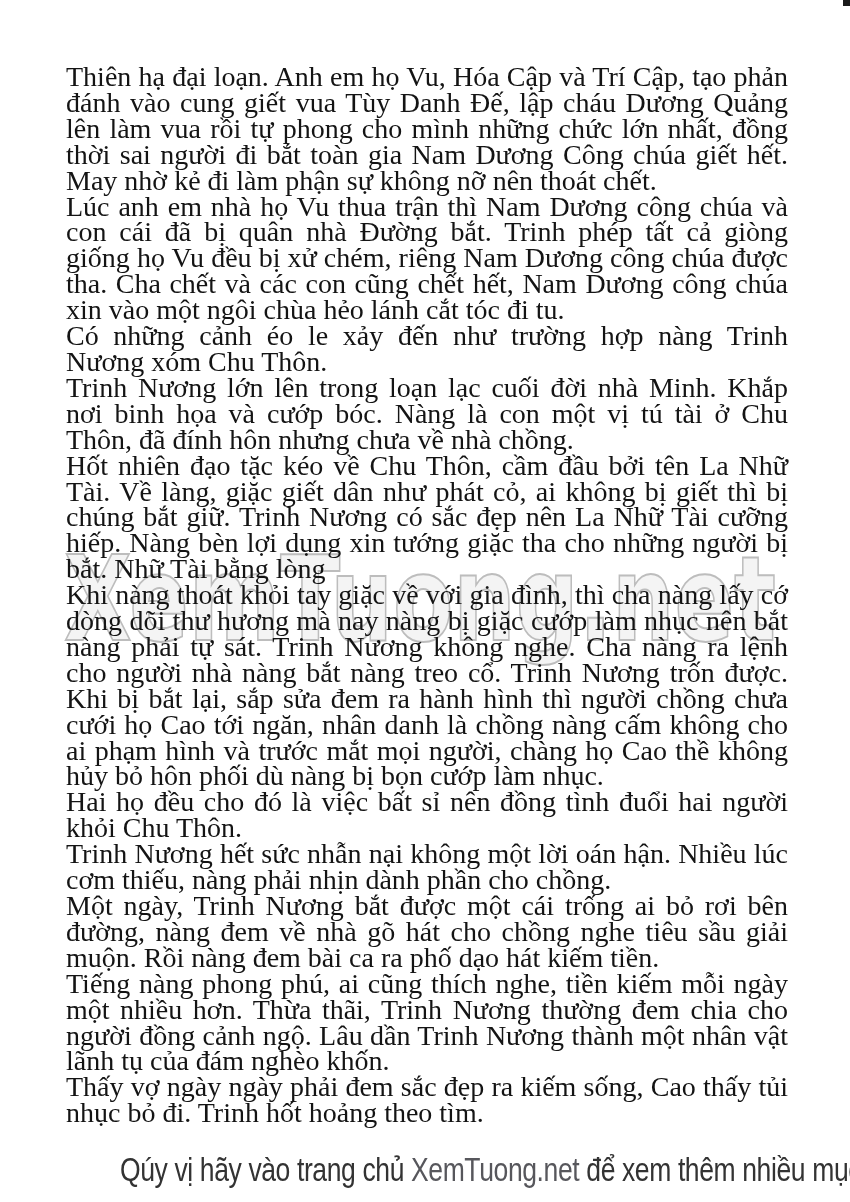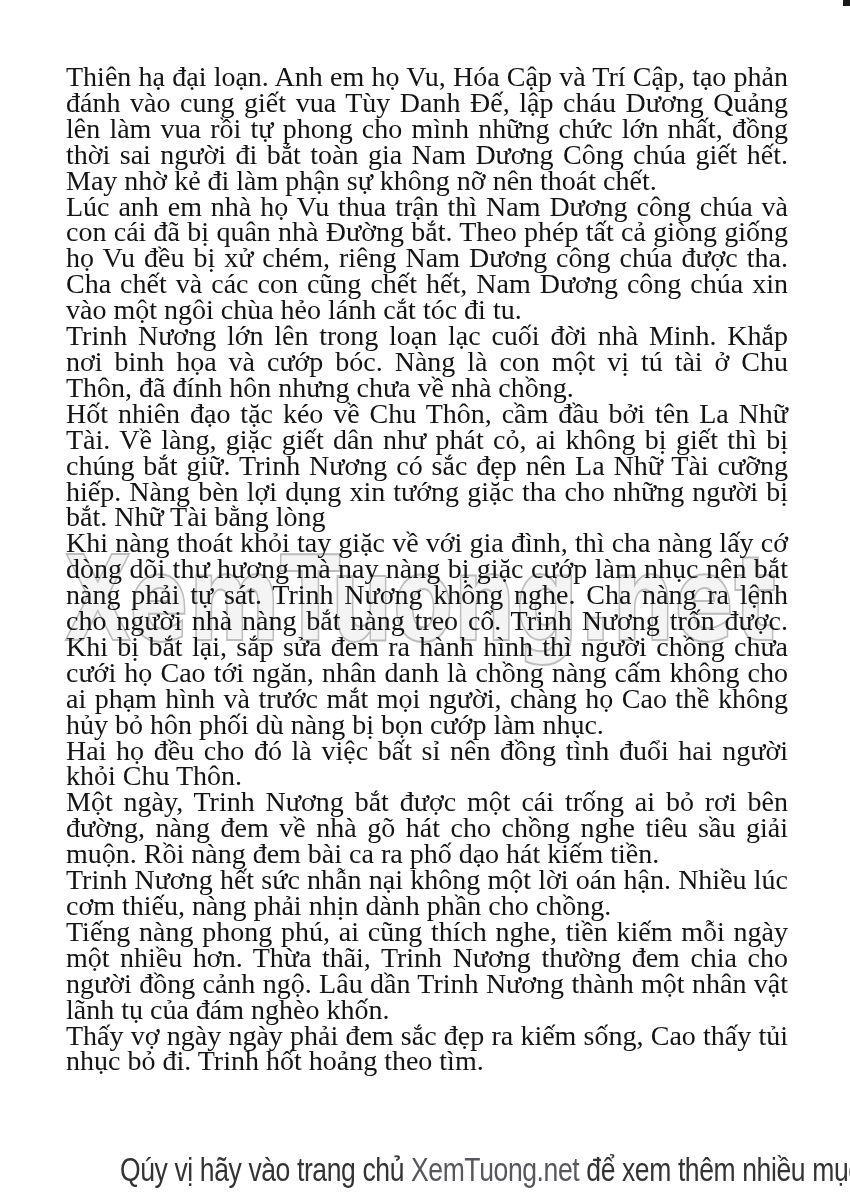--- a/index.html
+++ b/index.html
@@ -88,27 +88,28 @@
 
   <div class="corner-artifact"></div>
 
   <svg class="watermark" width="724" height="140" viewBox="0 0 724 140" aria-hidden="true">
     <text x="2" y="102" font-size="118" textLength="712" lengthAdjust="spacingAndGlyphs">XemTuong.net</text>
   </svg>
 
   <div class="text-block">
 
   <p>Thiên hạ đại loạn. Anh em họ Vu, Hóa Cập và Trí Cập, tạo phản đánh vào cung giết vua Tùy Danh Đế, lập cháu Dương Quảng lên làm vua rồi tự phong cho mình những chức lớn nhất, đồng thời sai người đi bắt toàn gia Nam Dương Công chúa giết hết. May nhờ kẻ đi làm phận sự không nỡ nên thoát chết.</p>
-      <p>Lúc anh em nhà họ Vu thua trận thì Nam Dương công chúa và con cái đã bị quân nhà Đường bắt. Theo phép tất cả giòng giống họ Vu đều bị xử chém, riêng Nam Dương công chúa được tha. Cha chết và các con cũng chết hết, Nam Dương công chúa xin vào một ngôi chùa hẻo lánh cắt tóc đi tu.</p>
+      <p>Lúc anh em nhà họ Vu thua trận thì Nam Dương công chúa và con cái đã bị quân nhà Đường bắt. Trinh phép tất cả giòng giống họ Vu đều bị xử chém, riêng Nam Dương công chúa được tha. Cha chết và các con cũng chết hết, Nam Dương công chúa xin vào một ngôi chùa hẻo lánh cắt tóc đi tu.</p>
+      <p>Có những cảnh éo le xảy đến như trường hợp nàng Trinh Nương xóm Chu Thôn.</p>
       <p>Trinh Nương lớn lên trong loạn lạc cuối đời nhà Minh. Khắp nơi binh họa và cướp bóc. Nàng là con một vị tú tài ở Chu Thôn, đã đính hôn nhưng chưa về nhà chồng.</p>
       <p>Hốt nhiên đạo tặc kéo về Chu Thôn, cầm đầu bởi tên La Nhữ Tài. Về làng, giặc giết dân như phát cỏ, ai không bị giết thì bị chúng bắt giữ. Trinh Nương có sắc đẹp nên La Nhữ Tài cưỡng hiếp. Nàng bèn lợi dụng xin tướng giặc tha cho những người bị bắt. Nhữ Tài bằng lòng</p>
       <p>Khi nàng thoát khỏi tay giặc về với gia đình, thì cha nàng lấy cớ dòng dõi thư hương mà nay nàng bị giặc cướp làm nhục nên bắt nàng phải tự sát. Trinh Nương không nghe. Cha nàng ra lệnh cho người nhà nàng bắt nàng treo cổ. Trinh Nương trốn được. Khi bị bắt lại, sắp sửa đem ra hành hình thì người chồng chưa cưới họ Cao tới ngăn, nhân danh là chồng nàng cấm không cho ai phạm hình và trước mắt mọi người, chàng họ Cao thề không hủy bỏ hôn phối dù nàng bị bọn cướp làm nhục.</p>
       <p>Hai họ đều cho đó là việc bất sỉ nên đồng tình đuổi hai người khỏi Chu Thôn.</p>
+      <p>Trinh Nương hết sức nhẫn nại không một lời oán hận. Nhiều lúc cơm thiếu, nàng phải nhịn dành phần cho chồng.</p>
       <p>Một ngày, Trinh Nương bắt được một cái trống ai bỏ rơi bên đường, nàng đem về nhà gõ hát cho chồng nghe tiêu sầu giải muộn. Rồi nàng đem bài ca ra phố dạo hát kiếm tiền.</p>
-      <p>Trinh Nương hết sức nhẫn nại không một lời oán hận. Nhiều lúc cơm thiếu, nàng phải nhịn dành phần cho chồng.</p>
       <p>Tiếng nàng phong phú, ai cũng thích nghe, tiền kiếm mỗi ngày một nhiều hơn. Thừa thãi, Trinh Nương thường đem chia cho người đồng cảnh ngộ. Lâu dần Trinh Nương thành một nhân vật lãnh tụ của đám nghèo khốn.</p>
       <p>Thấy vợ ngày ngày phải đem sắc đẹp ra kiếm sống, Cao thấy tủi nhục bỏ đi. Trinh hốt hoảng theo tìm.</p>
     </div>
 
   <div class="footer">
     <span class="footer-inner"><span>Qúy vị hãy vào trang chủ </span><span class="site">XemTuong.net</span><span> để xem thêm nhiều mục hay khác</span></span>
   </div>
 
 </div>
 

